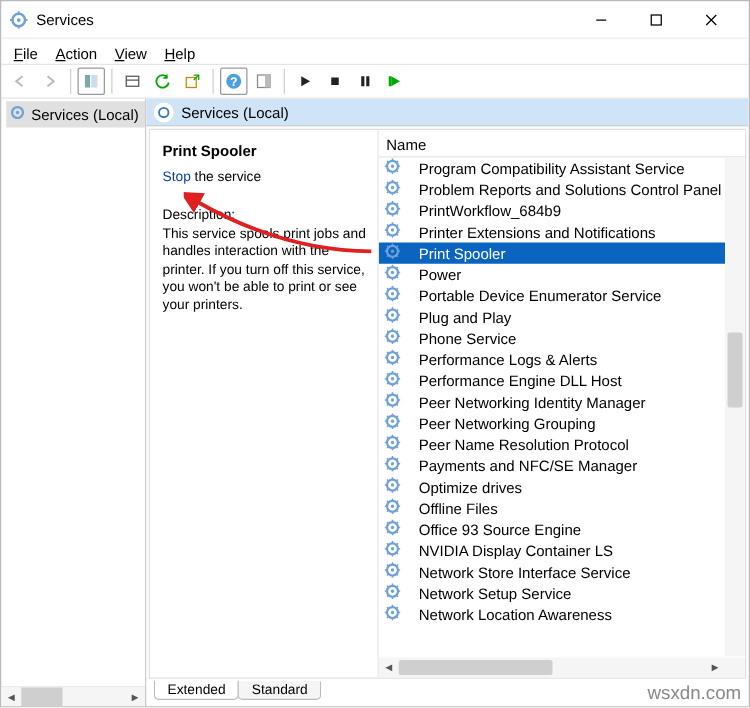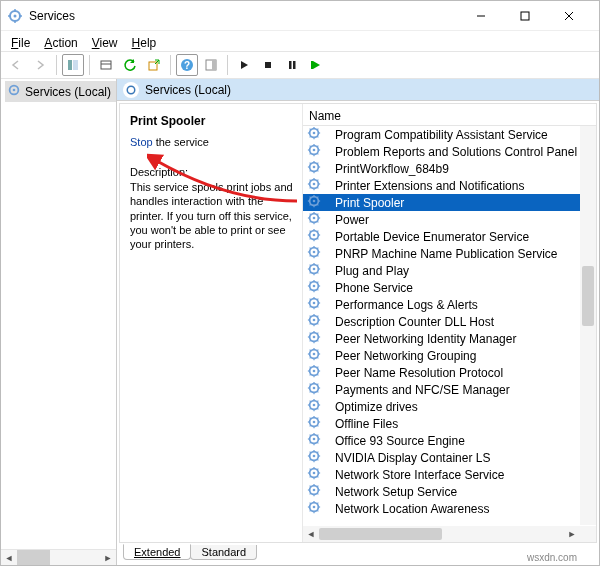--- a/index.html
+++ b/index.html
@@ -52,24 +52,24 @@
   .list-scroll-x .track { flex:1; position:relative; height:100%; }
   .list-scroll-x .thumb { position:absolute; top:2px; bottom:2px; left:0; width:50%; background:#cfcfcf; border-radius:2px;}
   .list-corner { position:absolute; right:0; bottom:0; width:16px; height:16px; background:#f5f5f5;}
   .list-body { position:absolute; top:22px; left:0; right:16px; bottom:16px; overflow:hidden; }
   .list-row { height: 17px; display: flex; align-items: center; padding: 0 4px; gap: 14px; white-space: nowrap; font-size: 12px; }
   .list-row.selected { background: #0a64c0; color: #fff; }
   .gear-icon { width: 14px; height: 14px; flex-shrink:0; }
   
   .tabs { height: 20px; display: flex; align-items: flex-start; padding-left: 6px; font-size: 11px; }
   .tab { padding: 1px 10px; border: 1px solid #bbb; border-top: none; border-radius: 0 0 4px 4px; margin-right: -1px; background: #f5f5f5; position: relative; }
-  .tab.active { background: #fff; border-top: 1px solid #fff; top: -1px; text-decoration: underline; }
+  .tab.active { background: #fff; border-top: 1px solid #fff; top: -1px; }
   
   .arrow-annot { position:absolute; left:146px; top:150px; pointer-events:none; }
-  .credit { position:absolute; right:22px; bottom:2px; font-size:10px; color:#888; }
+  .credit { position:absolute; right:6px; bottom:2px; font-size:15px; color:#888; }
 </style>
 </head>
 <body>
 
 <div class="window">
 
   <div class="titlebar">
     <span class="app-icon">
       <svg viewBox="0 0 16 16" width="16" height="16">
           <circle cx="8" cy="8" r="5" fill="none" stroke="#6fa0d8" stroke-width="2"></circle>
@@ -360,37 +360,20 @@
                       <line x1="8" y1="1" x2="8" y2="3"></line>
                       <line x1="8" y1="13" x2="8" y2="15"></line>
                       <line x1="1" y1="8" x2="3" y2="8"></line>
                       <line x1="13" y1="8" x2="15" y2="8"></line>
                       <line x1="3" y1="3" x2="4.5" y2="4.5"></line>
                       <line x1="11.5" y1="11.5" x2="13" y2="13"></line>
                       <line x1="3" y1="13" x2="4.5" y2="11.5"></line>
                       <line x1="11.5" y1="4.5" x2="13" y2="3"></line>
                     </g>
                   </svg></span>
-                <span>PNRP Machine Name Publication Service</span>
-              </div>
-              <div class="list-row">
-                <span><svg class="gear-icon" viewBox="0 0 16 16">
-                    <circle cx="8" cy="8" r="5" fill="none" stroke="#6fa0d8" stroke-width="2"></circle>
-                    <circle cx="8" cy="8" r="1.5" fill="#6fa0d8"></circle>
-                    <g stroke="#6fa0d8" stroke-width="1.4">
-                      <line x1="8" y1="1" x2="8" y2="3"></line>
-                      <line x1="8" y1="13" x2="8" y2="15"></line>
-                      <line x1="1" y1="8" x2="3" y2="8"></line>
-                      <line x1="13" y1="8" x2="15" y2="8"></line>
-                      <line x1="3" y1="3" x2="4.5" y2="4.5"></line>
-                      <line x1="11.5" y1="11.5" x2="13" y2="13"></line>
-                      <line x1="3" y1="13" x2="4.5" y2="11.5"></line>
-                      <line x1="11.5" y1="4.5" x2="13" y2="3"></line>
-                    </g>
-                  </svg></span>
                 <span>Plug and Play</span>
               </div>
               <div class="list-row">
                 <span><svg class="gear-icon" viewBox="0 0 16 16">
                     <circle cx="8" cy="8" r="5" fill="none" stroke="#6fa0d8" stroke-width="2"></circle>
                     <circle cx="8" cy="8" r="1.5" fill="#6fa0d8"></circle>
                     <g stroke="#6fa0d8" stroke-width="1.4">
                       <line x1="8" y1="1" x2="8" y2="3"></line>
                       <line x1="8" y1="13" x2="8" y2="15"></line>
                       <line x1="1" y1="8" x2="3" y2="8"></line>
@@ -428,21 +411,21 @@
                       <line x1="8" y1="1" x2="8" y2="3"></line>
                       <line x1="8" y1="13" x2="8" y2="15"></line>
                       <line x1="1" y1="8" x2="3" y2="8"></line>
                       <line x1="13" y1="8" x2="15" y2="8"></line>
                       <line x1="3" y1="3" x2="4.5" y2="4.5"></line>
                       <line x1="11.5" y1="11.5" x2="13" y2="13"></line>
                       <line x1="3" y1="13" x2="4.5" y2="11.5"></line>
                       <line x1="11.5" y1="4.5" x2="13" y2="3"></line>
                     </g>
                   </svg></span>
-                <span>Description Counter DLL Host</span>
+                <span>Performance Engine DLL Host</span>
               </div>
               <div class="list-row">
                 <span><svg class="gear-icon" viewBox="0 0 16 16">
                     <circle cx="8" cy="8" r="5" fill="none" stroke="#6fa0d8" stroke-width="2"></circle>
                     <circle cx="8" cy="8" r="1.5" fill="#6fa0d8"></circle>
                     <g stroke="#6fa0d8" stroke-width="1.4">
                       <line x1="8" y1="1" x2="8" y2="3"></line>
                       <line x1="8" y1="13" x2="8" y2="15"></line>
                       <line x1="1" y1="8" x2="3" y2="8"></line>
                       <line x1="13" y1="8" x2="15" y2="8"></line>

